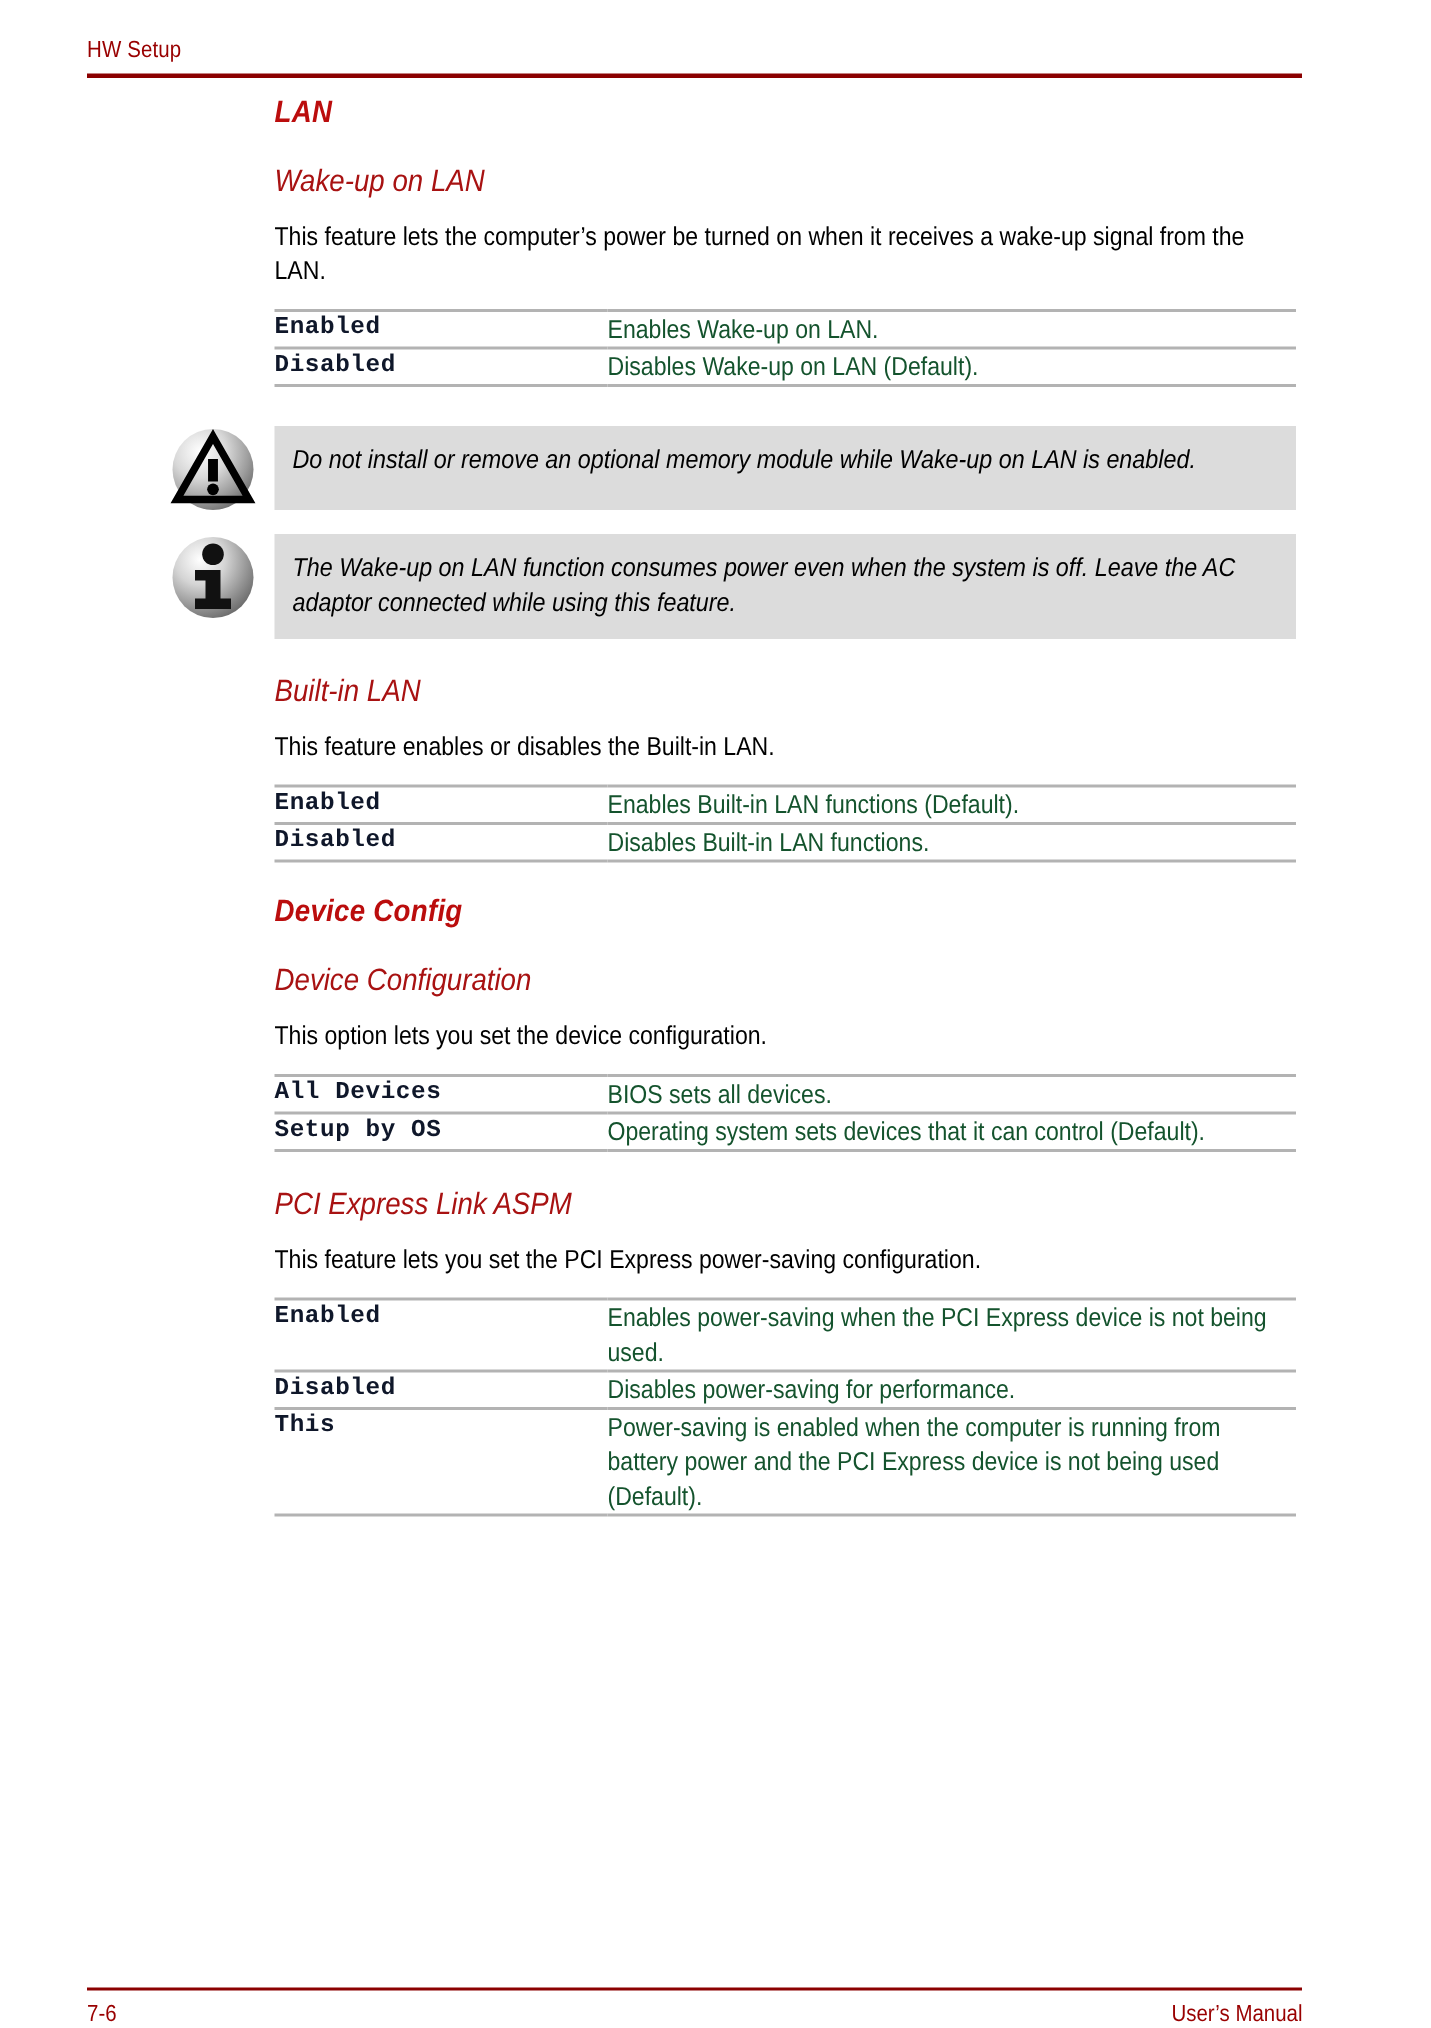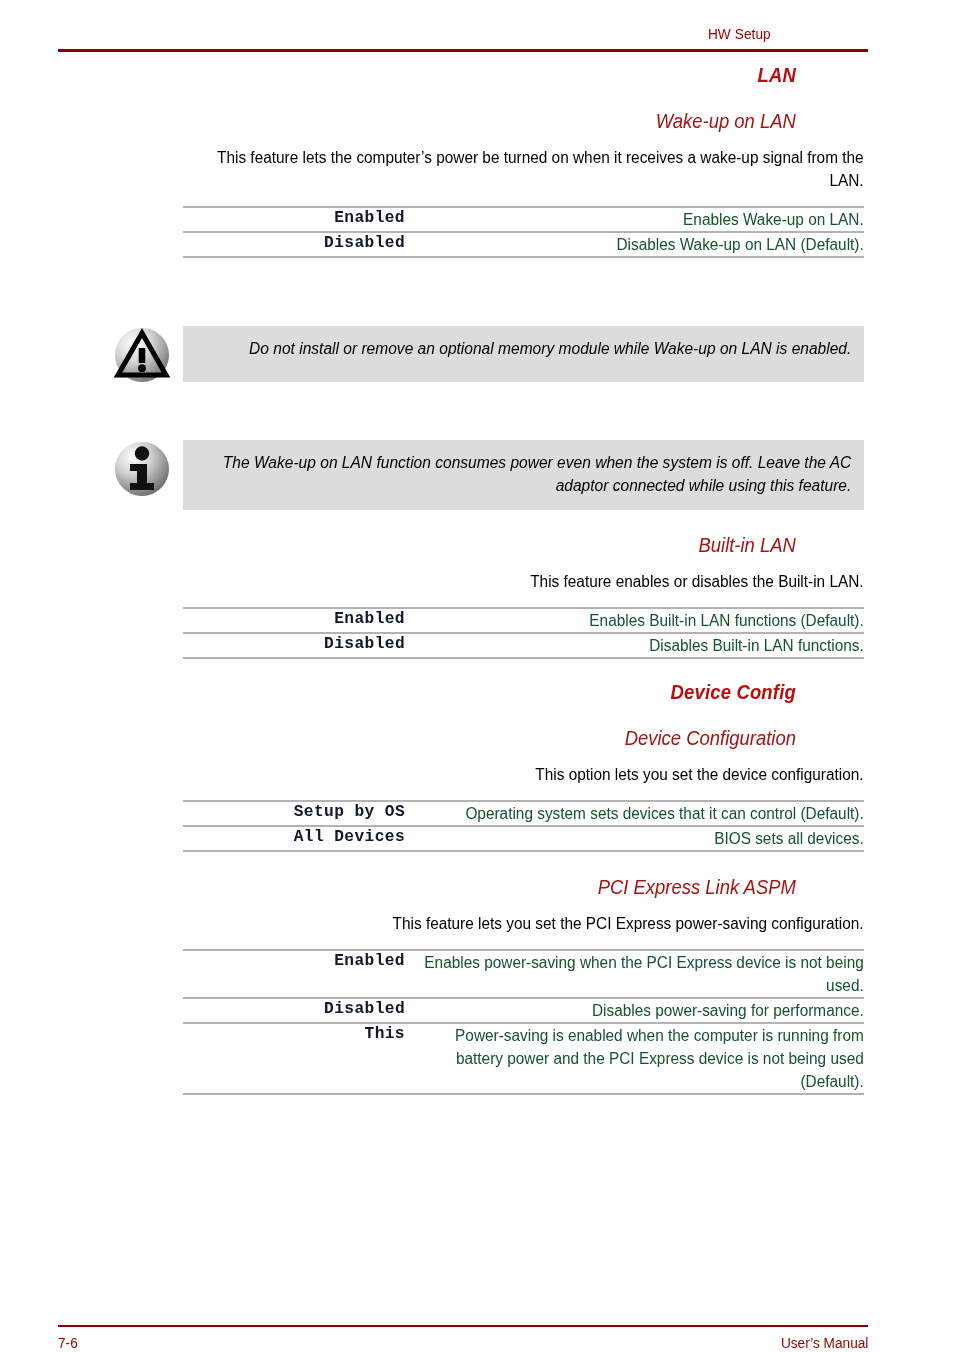--- a/index.html
+++ b/index.html
@@ -13,21 +13,20 @@
     position: relative;
     font-family: "Liberation Sans", sans-serif;
     -webkit-font-smoothing: antialiased;
   }
 
   .page {
     position: relative;
     width: 760px;
     height: 1352px;
     box-sizing: border-box;
-    text-align: right;
   }
 
   
   .page-header {
     position: absolute;
     left: 58px;
     top: 24px;
     width: 810px;
   }
   .page-header .header-title {
@@ -128,21 +127,20 @@
     display: block;
     transform: scaleX(0.89);
     transform-origin: left top;
     width: 112.3%;
   }
 
   
   .note {
     position: relative;
     width: 681px;
-    margin-top: 42px;
   }
   .note .note-box {
     background: #dcdcdc;
     min-height: 56px;
     padding: 11px 12px 13px 12px;
     box-sizing: border-box;
   }
   .note .note-text {
     font-size: 17.3px;
     font-style: italic;
@@ -308,29 +306,29 @@
     <div class="sp-20"></div>
 
     <h3 class="sub-head">Device Configuration</h3>
     <div class="sp-12"></div>
     <p class="body-text">This option lets you set the device configuration.</p>
     <div class="sp-14"></div>
 
     <table class="opt-table">
       <tbody>
         <tr>
+          <td class="opt-term">All Devices</td>
+          <td class="opt-desc">
+              <span>BIOS sets all devices.</span>
+            </td>
+        </tr>
+        <tr>
           <td class="opt-term">Setup by OS</td>
           <td class="opt-desc">
               <span>Operating system sets devices that it can control (Default).</span>
-            </td>
-        </tr>
-        <tr>
-          <td class="opt-term">All Devices</td>
-          <td class="opt-desc">
-              <span>BIOS sets all devices.</span>
             </td>
         </tr>
       </tbody>
     </table>
 
     <div class="sp-22"></div>
 
     <h3 class="sub-head">PCI Express Link ASPM</h3>
     <div class="sp-12"></div>
     <p class="body-text">This feature lets you set the PCI Express power-saving configuration.</p>

